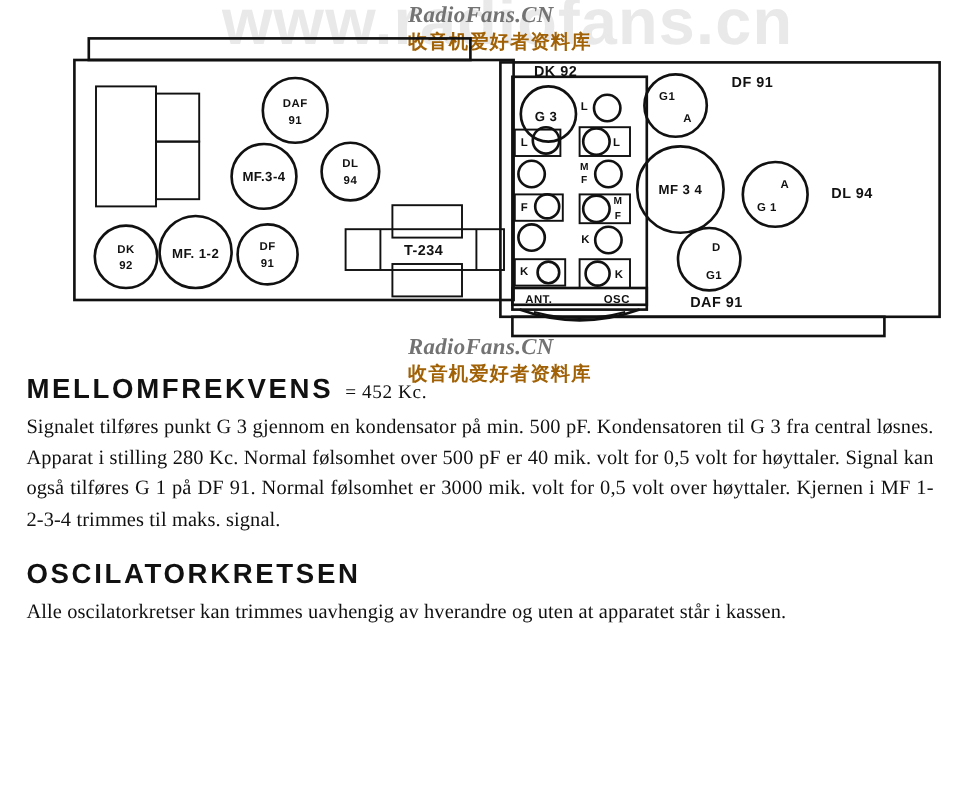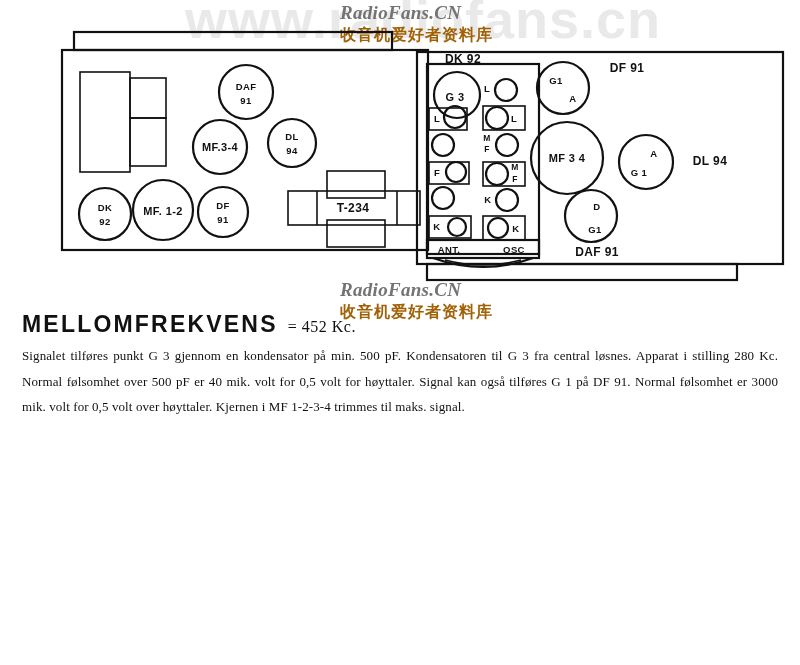--- a/index.html
+++ b/index.html
@@ -69,21 +69,21 @@
   }
   .sec-row{margin:0 0 6px 0;line-height:1.1;}
   .sec-val{
     font-family:"Liberation Serif", serif;
     font-size:16px;
     letter-spacing:.5px;
     margin-left:10px;
   }
   p.para{
     margin:0 0 4px 0;
-    font-size:13px;
+    font-size:17px;
     line-height:25.6px;
     text-align:justify;
     letter-spacing:.1px;
   }
   .blk{margin-bottom:14px;}
   .blk-osc{margin-top:20px;}
   .blk-lang{margin-top:14px;}
   p.para.lang{text-align:left;}
 </style>
 </head>
@@ -254,16 +254,22 @@
 
   <div class="body">
 
     <div class="blk">
       <div class="sec-row">
         <h2 class="sec">MELLOMFREKVENS</h2><span class="sec-val">= 452 Kc.</span>
       </div>
       <p class="para">Signalet tilføres punkt G 3 gjennom en kondensator på min. 500 pF. Kondensatoren til G 3 fra central løsnes. Apparat i stilling 280 Kc. Normal følsomhet over 500 pF er 40 mik. volt for 0,5 volt for høyttaler. Signal kan også tilføres G 1 på DF 91. Normal følsomhet er 3000 mik. volt for 0,5 volt over høyttaler. Kjernen i MF 1-2-3-4 trimmes til maks. signal.</p>
     </div>
 
+    <div class="blk blk-osc">
+      <div class="sec-row">
+        <h2 class="sec">OSCILATORKRETSEN</h2>
+      </div>
+      <p class="para">Alle oscilatorkretser kan trimmes uavhengig av hverandre og uten at apparatet står i kassen.</p>
+    </div>
 
 
   </div>
 </div>
 
 </body></html>

